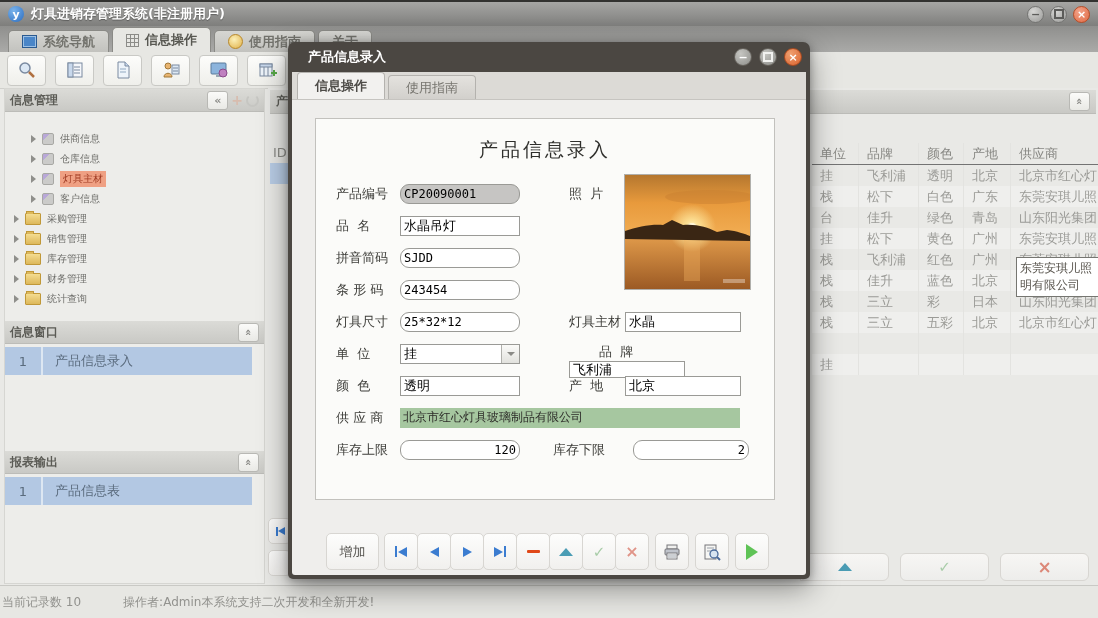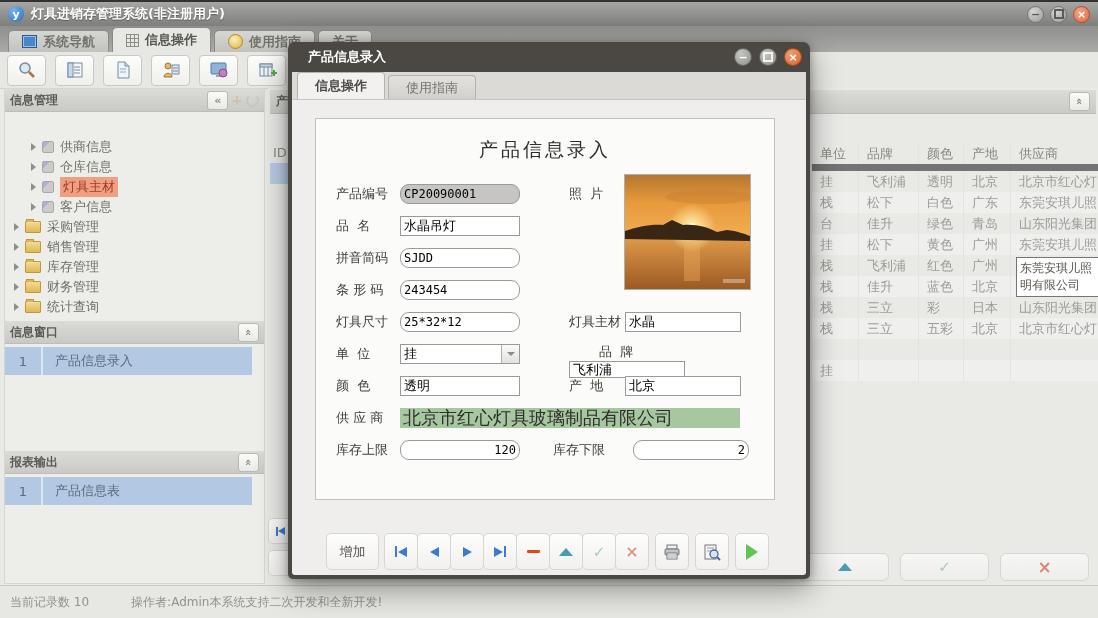--- a/index.html
+++ b/index.html
@@ -42,21 +42,21 @@
   .panel-header{position:absolute;left:0;right:0;height:23px;
     background:linear-gradient(#dbdbd7,#c9c9c5);border-bottom:1px solid #bcbcb8;
     display:flex;align-items:center;padding:0 5px;font-size:12px;font-weight:bold;color:#5b5b55;box-sizing:border-box;}
   .ph-buttons{margin-left:auto;display:flex;gap:3px;align-items:center;}
   .phbtn{width:19px;height:17px;border:1px solid #b8b8b4;border-radius:3px;
     background:linear-gradient(#fbfbf9,#e9e9e5);color:#8a8a86;font-size:11px;font-weight:bold;
     display:flex;align-items:center;justify-content:center;line-height:1;}
   .chev-up{display:inline-block;transform:rotate(90deg);}
   .dim-plus{color:#d8bcae;font-size:14px;font-weight:bold;}
   .dim-refresh{width:9px;height:9px;border:2px solid #c6c6c2;border-top-color:transparent;border-radius:50%;}
-  .tree{position:absolute;left:0;right:4px;top:23px;font-size:13px;color:#6f6f6b;padding-top:25px;}
+  .tree{position:absolute;left:0;right:4px;top:23px;font-size:10px;color:#6f6f6b;padding-top:17px;}
   .tree-item{height:20px;display:flex;align-items:center;gap:6px;}
   .tree-item.info{padding-left:26px;}
   .tree-item.folder{padding-left:9px;}
   .tri{width:0;height:0;border-left:5px solid #8f8f8b;border-top:4px solid transparent;border-bottom:4px solid transparent;}
   .gear{width:12px;height:12px;border:1px solid #a8a8a4;border-radius:2px;box-sizing:border-box;
     background:linear-gradient(135deg,#b9a8d8 0 34%,#cbcbc9 34%);}
   .folder-ic{width:14px;height:10px;background:linear-gradient(#f4dc90,#ddb85a);
     border:1px solid #c09838;border-radius:1px;position:relative;}
   .folder-ic::before{content:"";position:absolute;left:0;top:-3px;width:6px;height:2px;
     background:#ddb85a;border:1px solid #c09838;border-bottom:none;}
@@ -67,35 +67,35 @@
   .win-row .sep{width:2px;height:100%;background:#dde7f2;margin-right:12px;}
   
   .content{position:absolute;left:268px;right:0;top:88px;bottom:34px;background:#e9e9e6;}
   .content-header{position:absolute;left:2px;right:2px;top:2px;height:24px;
     background:linear-gradient(#dbdbd7,#c9c9c5);border-bottom:1px solid #bcbcb8;
     display:flex;align-items:center;padding:0 6px;font-size:12px;font-weight:bold;color:#5b5b55;box-sizing:border-box;}
   .id-sliver{position:absolute;left:5px;top:57px;width:15px;overflow:hidden;font-size:13px;color:#8b8b87;}
   .selrow-sliver{position:absolute;left:2px;top:75px;width:20px;height:21px;background:#b9cde6;}
   .bg-table{position:absolute;left:544px;right:0;top:55px;font-size:13px;color:#9b9b97;}
   .bgt-row{display:grid;grid-template-columns:46px 60px 45px 47px 1fr;height:21px;align-items:center;}
-  .bgt-row.head{color:#878783;border-bottom:7px solid #737373;}
+  .bgt-row.head{color:#878783;border-bottom:1px solid #737373;}
   .bgt-row:nth-child(odd):not(.head){background:#efefed;}
   .bgt-row span{padding-left:8px;overflow:hidden;white-space:nowrap;height:100%;display:flex;align-items:center;
     border-left:1px solid #e3e3e0;box-sizing:border-box;}
   .bgt-row span:first-child{border-left:none;}
   .frag{position:absolute;left:0;width:23px;height:26px;background:linear-gradient(#fdfdfc,#f1f0ee);
     border:1px solid #d8d6d2;border-radius:5px;overflow:hidden;display:flex;align-items:center;padding-left:7px;box-sizing:border-box;}
   .wide-row{position:absolute;right:9px;top:465px;display:flex;gap:11px;}
   .widebtn{width:87px;height:26px;border:1px solid #d8d6d2;border-radius:6px;
     background:linear-gradient(#f7f6f4,#ededeb);display:flex;align-items:center;justify-content:center;}
   .tri-up-teal{width:0;height:0;border-bottom:8px solid #4a9cb4;border-left:7px solid transparent;border-right:7px solid transparent;}
   .check-g{color:#a8cca8;font-size:15px;font-weight:bold;}
   .x-r{color:#dc8878;font-size:17px;font-weight:bold;line-height:1;}
   .statusbar{position:absolute;left:0;right:0;bottom:0;height:33px;background:#e7e7e3;
-    border-top:1px solid #c9c9c5;display:flex;align-items:center;font-size:12px;color:#92928e;padding-left:10px;box-sizing:border-box;}
+    border-top:1px solid #c9c9c5;display:flex;align-items:center;font-size:12px;color:#92928e;padding-left:2px;box-sizing:border-box;}
   .statusbar .s1{margin-right:42px;}
   .statusbar .s2{}
   
   .dialog{position:absolute;left:288px;top:42px;width:522px;height:537px;z-index:40;
     background:#4b4742;border-radius:7px 7px 5px 5px;padding:0 4px 4px;box-sizing:border-box;
     box-shadow:0 10px 30px rgba(0,0,0,.40),0 2px 8px rgba(0,0,0,.30);}
   .dlg-titlebar{height:30px;display:flex;align-items:center;color:#fff;font-weight:bold;font-size:13px;padding:0 4px 0 16px;}
   .dlg-controls{margin-left:auto;display:flex;gap:7px;align-items:center;}
   .dbtn{width:18px;height:18px;border-radius:50%;border:1px solid #66625c;box-sizing:border-box;
     background:radial-gradient(circle at 35% 30%,#c6c6c2,#8e8e8a);
@@ -121,21 +121,21 @@
     padding:0 3px;box-sizing:border-box;font-family:"DejaVu Sans",sans-serif;}
   .mono{font-family:"DejaVu Sans Mono","Liberation Mono",monospace;font-size:12px;border-radius:9px;}
   .code{background:#c6c5c3;}
   .num{text-align:right;}
   .dd{width:120px;height:20px;border:1px solid #9a9a96;background:#fff;box-sizing:border-box;
     display:flex;align-items:center;}
   .dd .val{flex:1;font-size:13px;padding-left:3px;}
   .dd-btn{width:17px;height:18px;border-left:1px solid #b0b0ac;
     background:linear-gradient(#fafaf8,#e2e2de);display:flex;align-items:center;justify-content:center;}
   .tri-dn{width:0;height:0;border-top:4px solid #8a8a86;border-left:4px solid transparent;border-right:4px solid transparent;}
-  .supplier-field{width:340px;height:20px;background:#a6c7a0;font-size:18px;color:#2e2e2a;
+  .supplier-field{width:340px;height:20px;background:#a6c7a0;font-size:12px;color:#2e2e2a;
     display:flex;align-items:center;padding:0 3px;box-sizing:border-box;}
   .photo{position:absolute;left:308px;top:55px;width:127px;height:116px;border:1px solid #b0afab;box-sizing:border-box;}
   .dlg-toolbar{position:absolute;left:34px;top:433px;height:38px;display:flex;align-items:flex-start;}
   .dbtn2{width:34px;height:37px;border:1px solid #d8d6d2;border-radius:5px;margin-right:-1px;
     background:linear-gradient(#fdfdfc,#f1f0ee);display:flex;align-items:center;justify-content:center;gap:1px;box-sizing:border-box;}
   .dbtn2.add{width:53px;margin-right:5px;font-size:13px;color:#55534f;}
   .gap{margin-left:7px;}
   .tri-r{width:0;height:0;border-left:9px solid #3b7cd0;border-top:5px solid transparent;border-bottom:5px solid transparent;}
   .tri-l{width:0;height:0;border-right:9px solid #3b7cd0;border-top:5px solid transparent;border-bottom:5px solid transparent;}
   .bar-v{width:2px;height:11px;background:#3b7cd0;}

